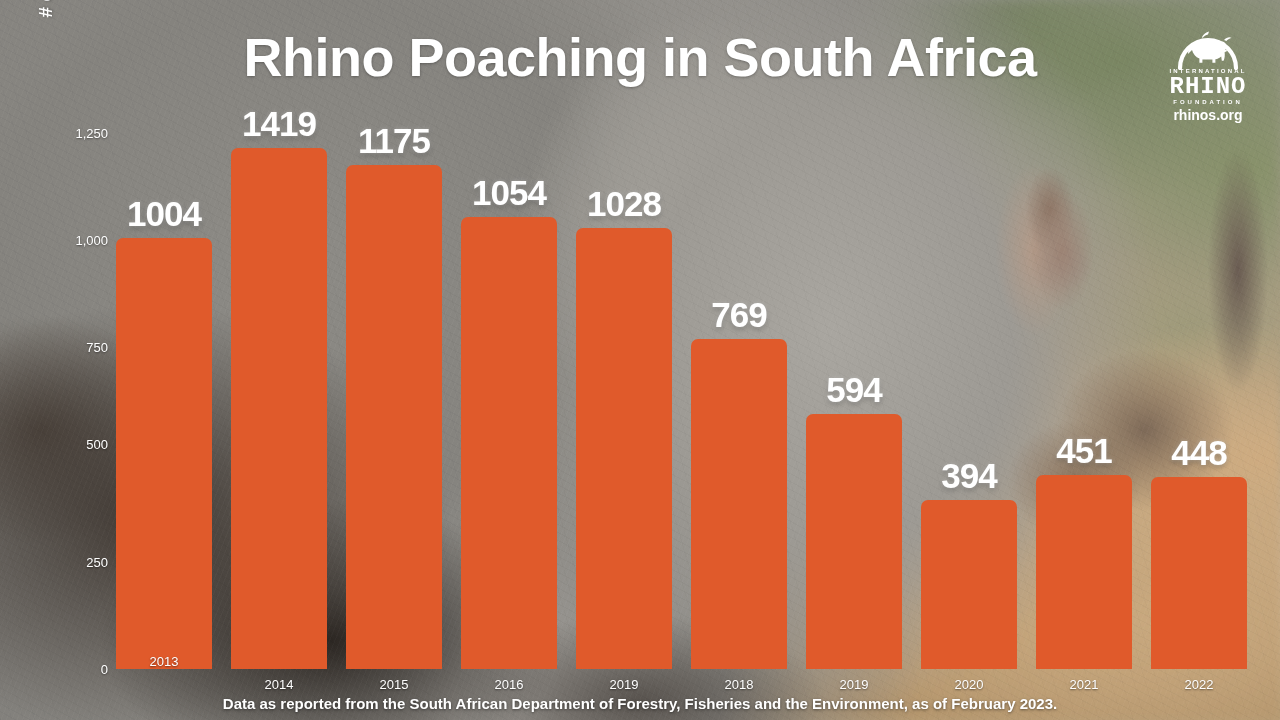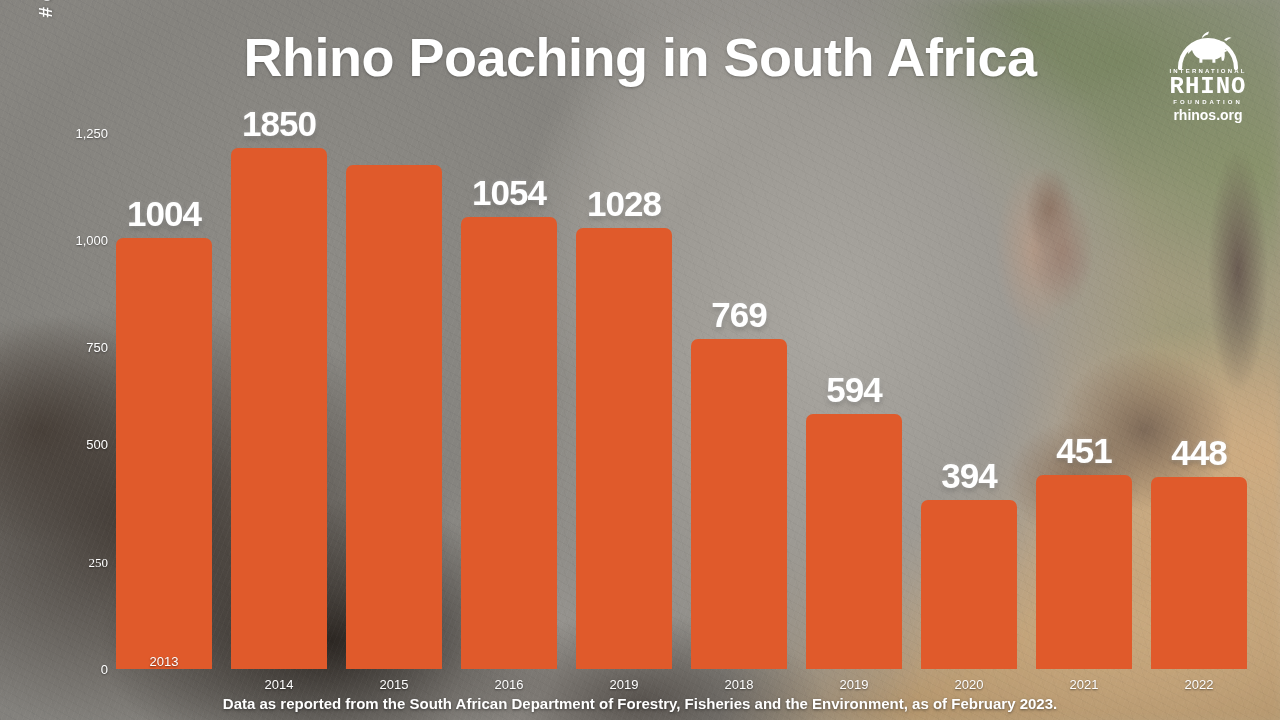--- a/index.html
+++ b/index.html
@@ -232,35 +232,36 @@
     <div class="logo-line-1">INTERNATIONAL</div>
     <div class="logo-line-2">RHINO</div>
     <div class="logo-line-3">FOUNDATION</div>
     <div class="logo-line-4">rhinos.org</div>
   </div>
 
   <div class="y-axis-title"># of reported rhino poaching deaths in South Africa</div>
 
   <div class="ticks" id="ticks">
       <div class="tick" style="top: 669px;">0</div>
-      <div class="tick" style="top: 561.7px; font-family: Liberation Serif, serif;">250</div>
+      <div class="tick" style="top: 561.7px;">250</div>
       <div class="tick" style="top: 444px;">500</div>
       <div class="tick" style="top: 347.1px; text-align: right;">750</div>
       <div class="tick" style="top: 239.8px;">1,000</div>
       <div class="tick" style="top: 132.5px;">1,250</div>
     </div>
 
   <div class="plot" id="plot">
       <div class="bar" style="left: 116px; width: 96px; top: 238.083px; height: 430.917px; background: rgb(224, 90, 43);"></div>
       <div class="bar-value" style="left: 104px; width: 120px; top: 196.083px;">1004</div>
       <div class="x-label" style="left: 116px; width: 96px; top: 655px;">2013</div>
       <div class="bar" style="left: 231px; width: 96px; top: 147.522px; height: 521.478px; background: rgb(224, 90, 43);"></div>
-      <div class="bar-value" style="left: 219px; width: 120px; top: 105.522px;">1850</div>
+      <div class="bar-value" style="left: 219px; width: 120px; top: 105.522px;">1419</div>
       <div class="x-label" style="left: 231px; width: 96px; top: 678px;">2014</div>
       <div class="bar" style="left: 346px; width: 96px; top: 164.69px; height: 504.31px; background: rgb(224, 90, 43);"></div>
+      <div class="bar-value" style="left: 334px; width: 120px; top: 122.69px;">1175</div>
       <div class="x-label" style="left: 346px; width: 96px; top: 678px;">2015</div>
       <div class="bar" style="left: 461px; width: 96px; top: 216.623px; height: 452.377px; background: rgb(224, 90, 43);"></div>
       <div class="bar-value" style="left: 449px; width: 120px; top: 174.623px;">1054</div>
       <div class="x-label" style="left: 461px; width: 96px; top: 678px;">2016</div>
       <div class="bar" style="left: 576px; width: 96px; top: 227.782px; height: 441.218px; background: rgb(224, 90, 43);"></div>
       <div class="bar-value" style="left: 564px; width: 120px; top: 185.782px;">1028</div>
       <div class="x-label" style="left: 576px; width: 96px; top: 678px;">2019</div>
       <div class="bar" style="left: 691px; width: 96px; top: 338.945px; height: 330.055px; background: rgb(224, 90, 43);"></div>
       <div class="bar-value" style="left: 679px; width: 120px; top: 296.945px;">769</div>
       <div class="x-label" style="left: 691px; width: 96px; top: 678px;">2018</div>

